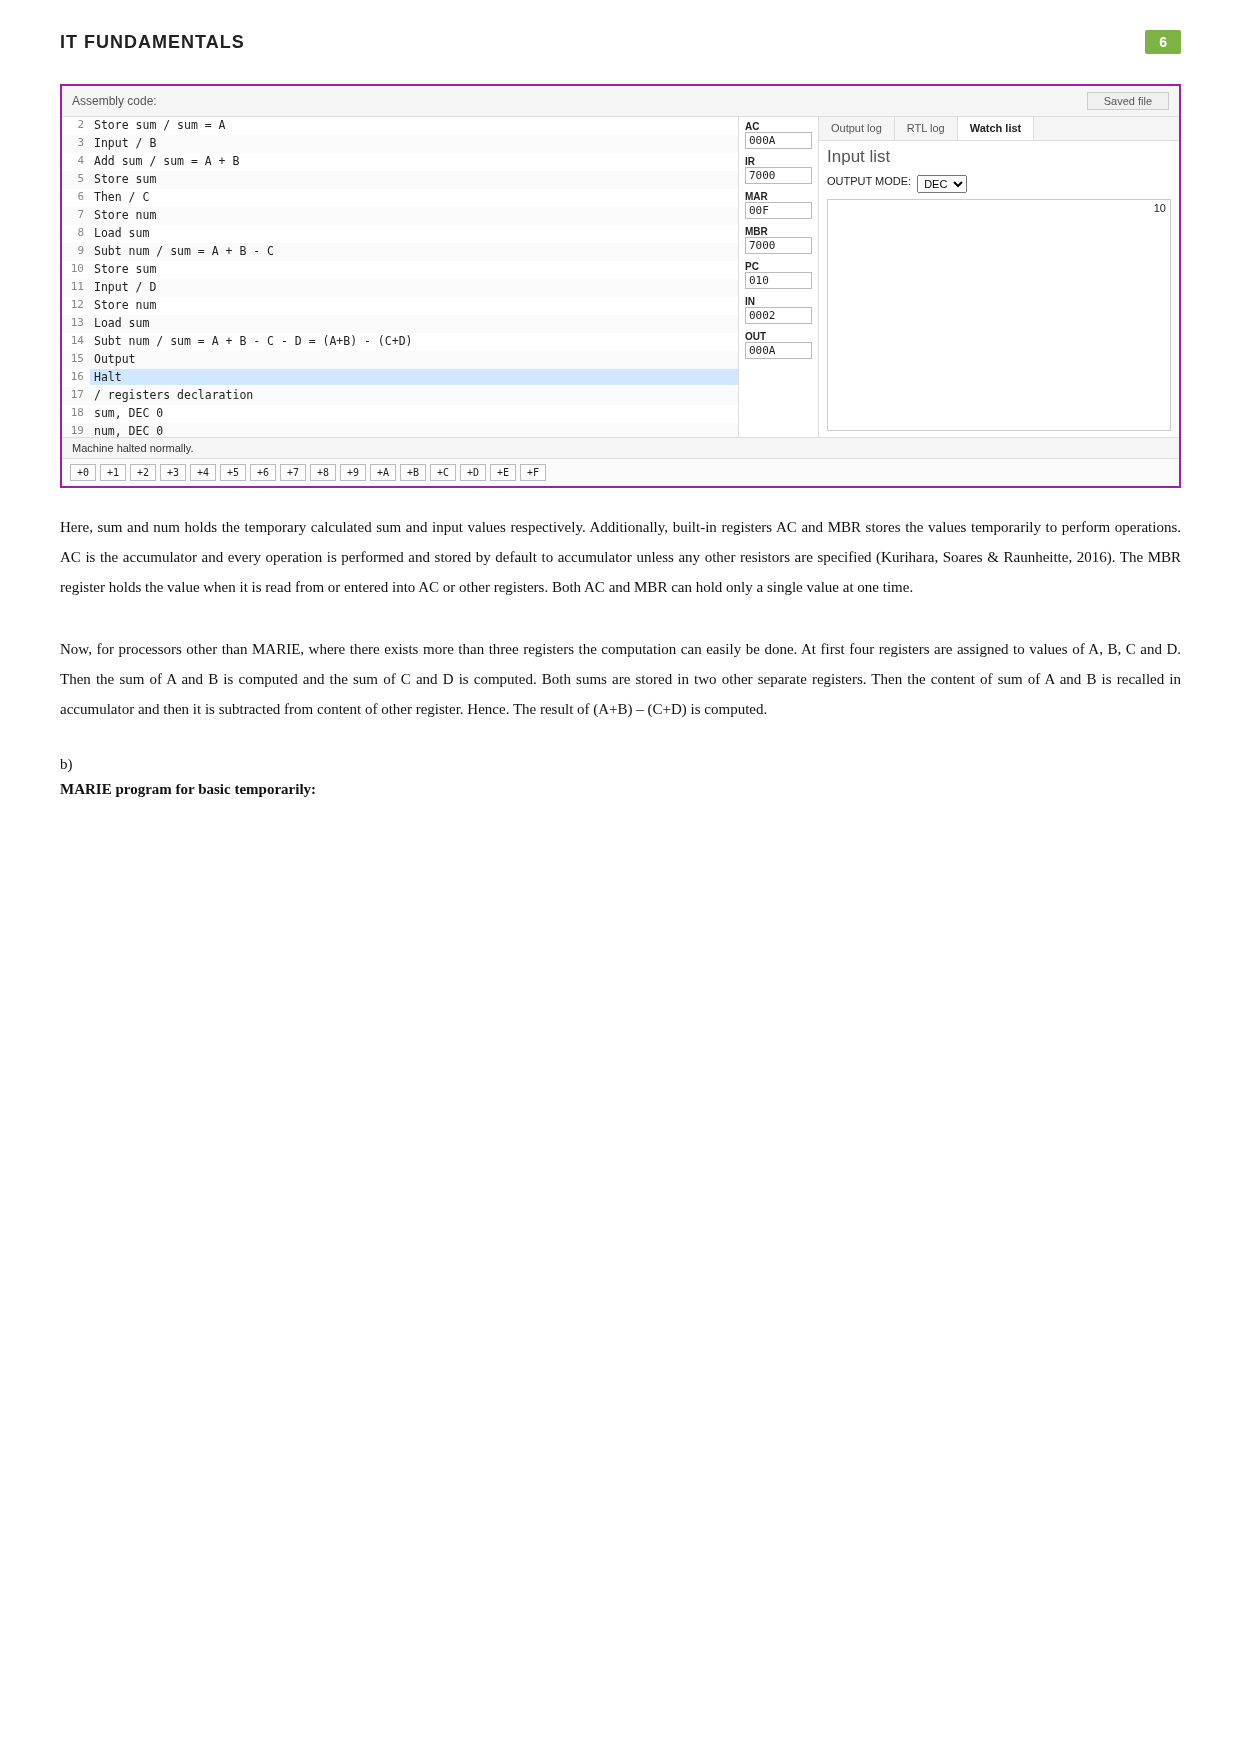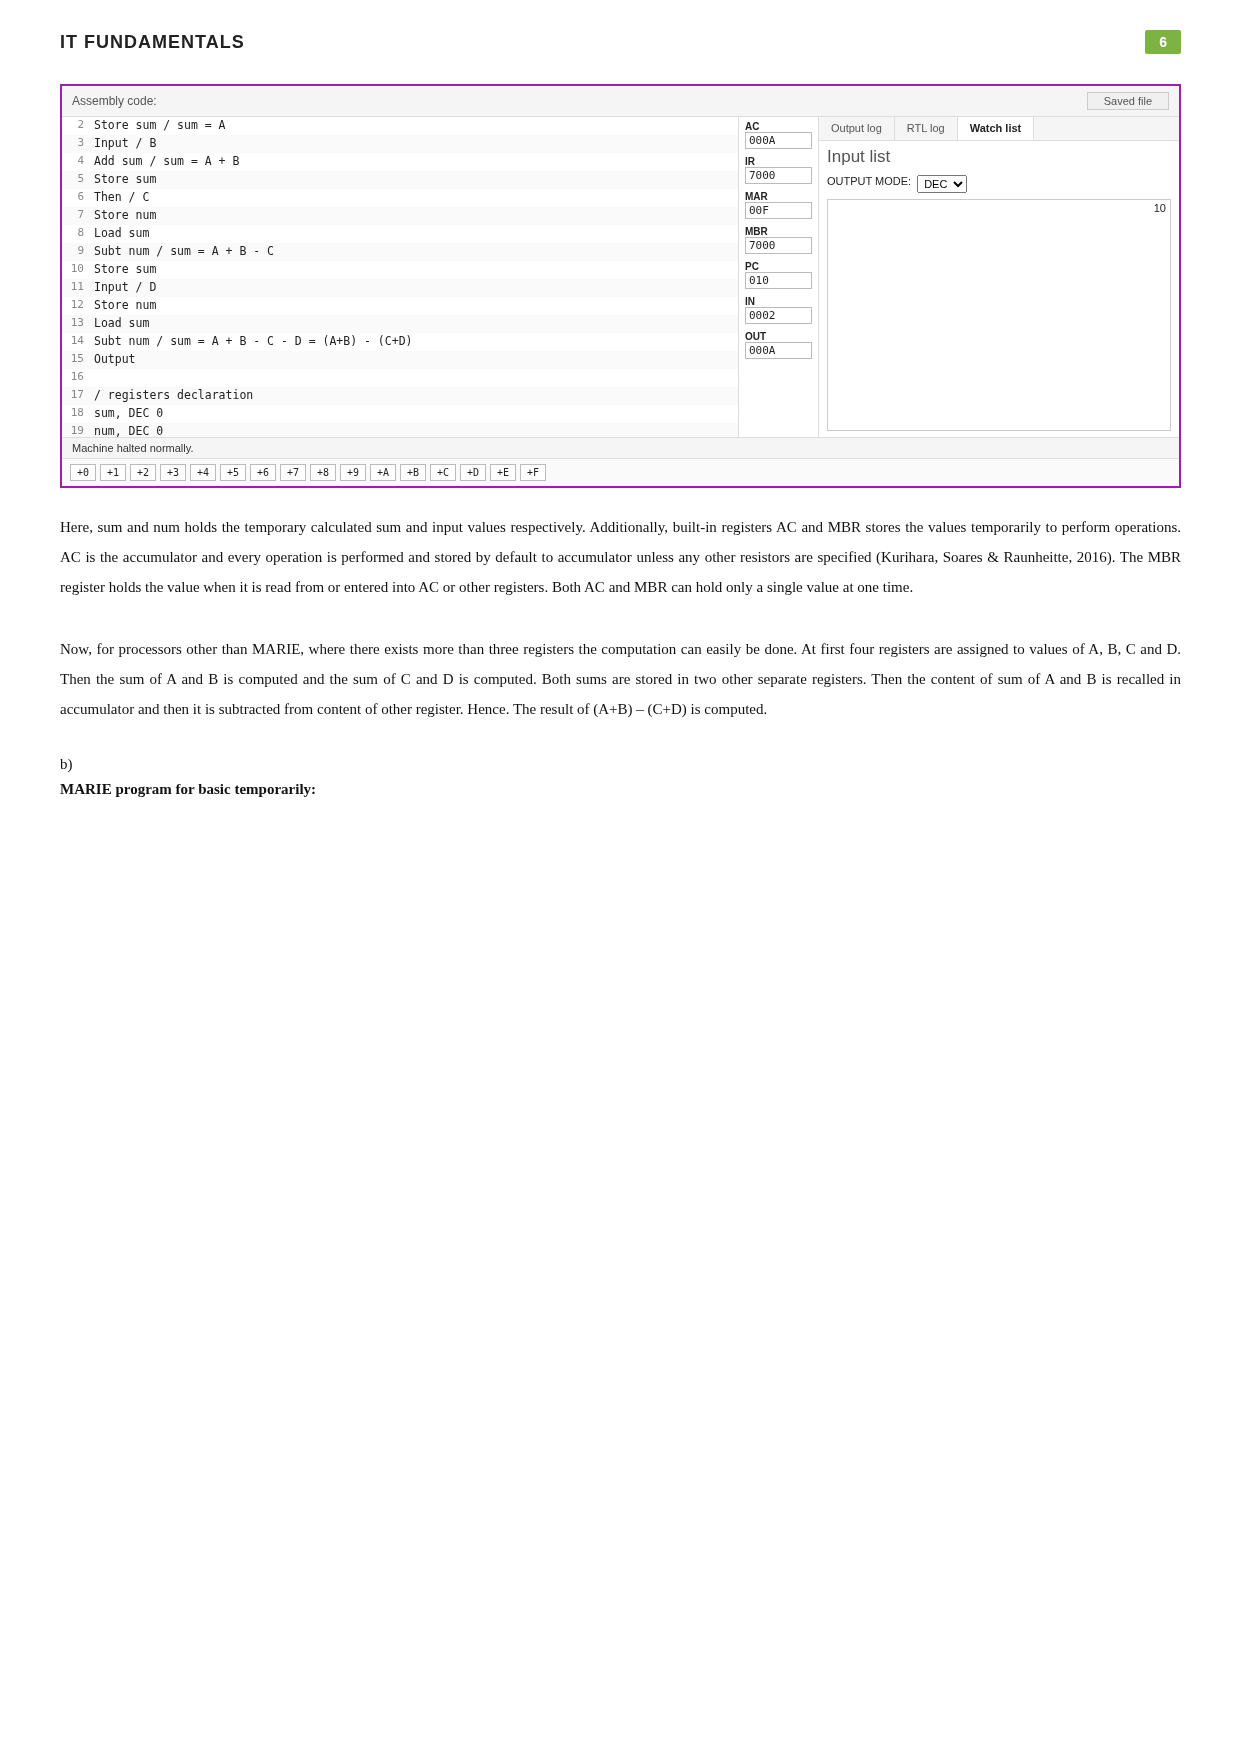--- a/index.html
+++ b/index.html
@@ -310,20 +310,21 @@
         <div class="code-line">
           <span class="line-num">14</span>
           <span class="line-text">Subt num / sum = A + B - C - D = (A+B) - (C+D)</span>
         </div>
         <div class="code-line">
           <span class="line-num">15</span>
           <span class="line-text">Output</span>
         </div>
         <div class="code-line">
           <span class="line-num">16</span>
+          <span class="line-text highlight">Halt</span>
         </div>
         <div class="code-line">
           <span class="line-num">17</span>
           <span class="line-text">/ registers declaration</span>
         </div>
         <div class="code-line">
           <span class="line-num">18</span>
           <span class="line-text">sum, DEC 0</span>
         </div>
         <div class="code-line">

